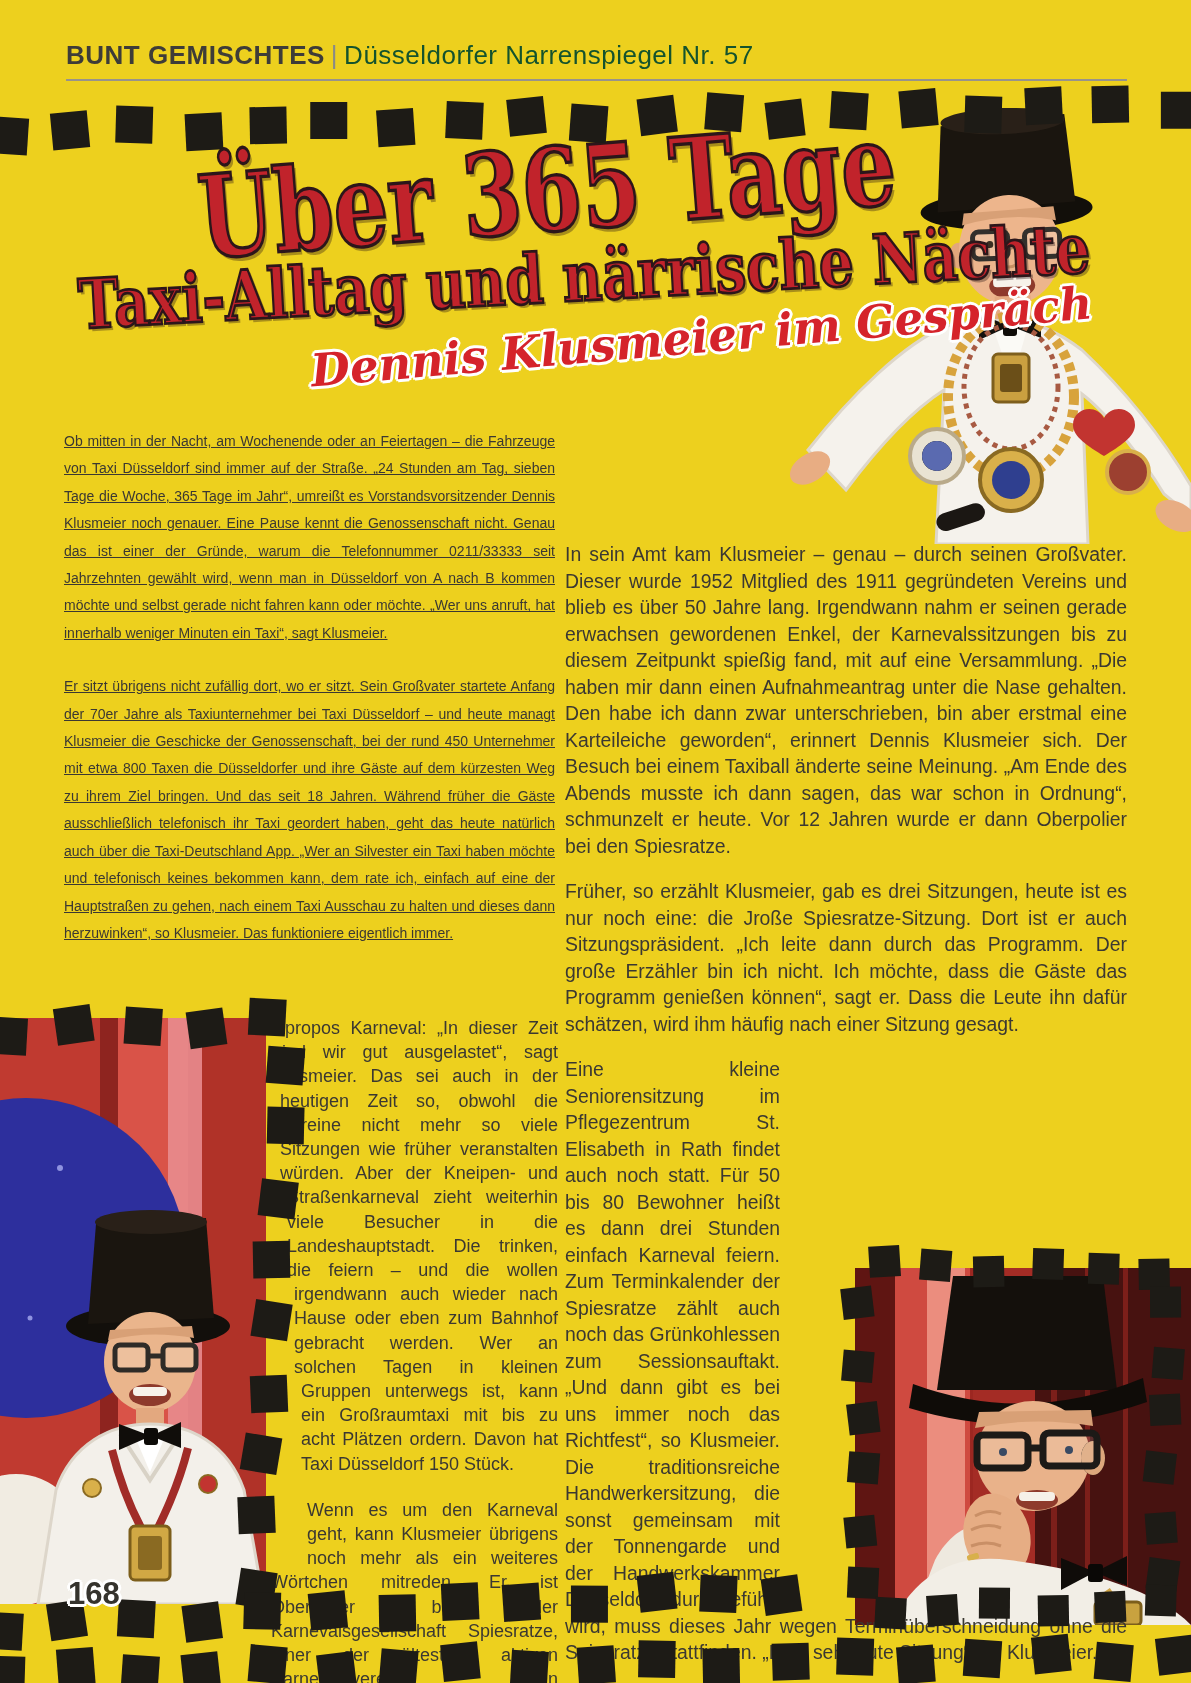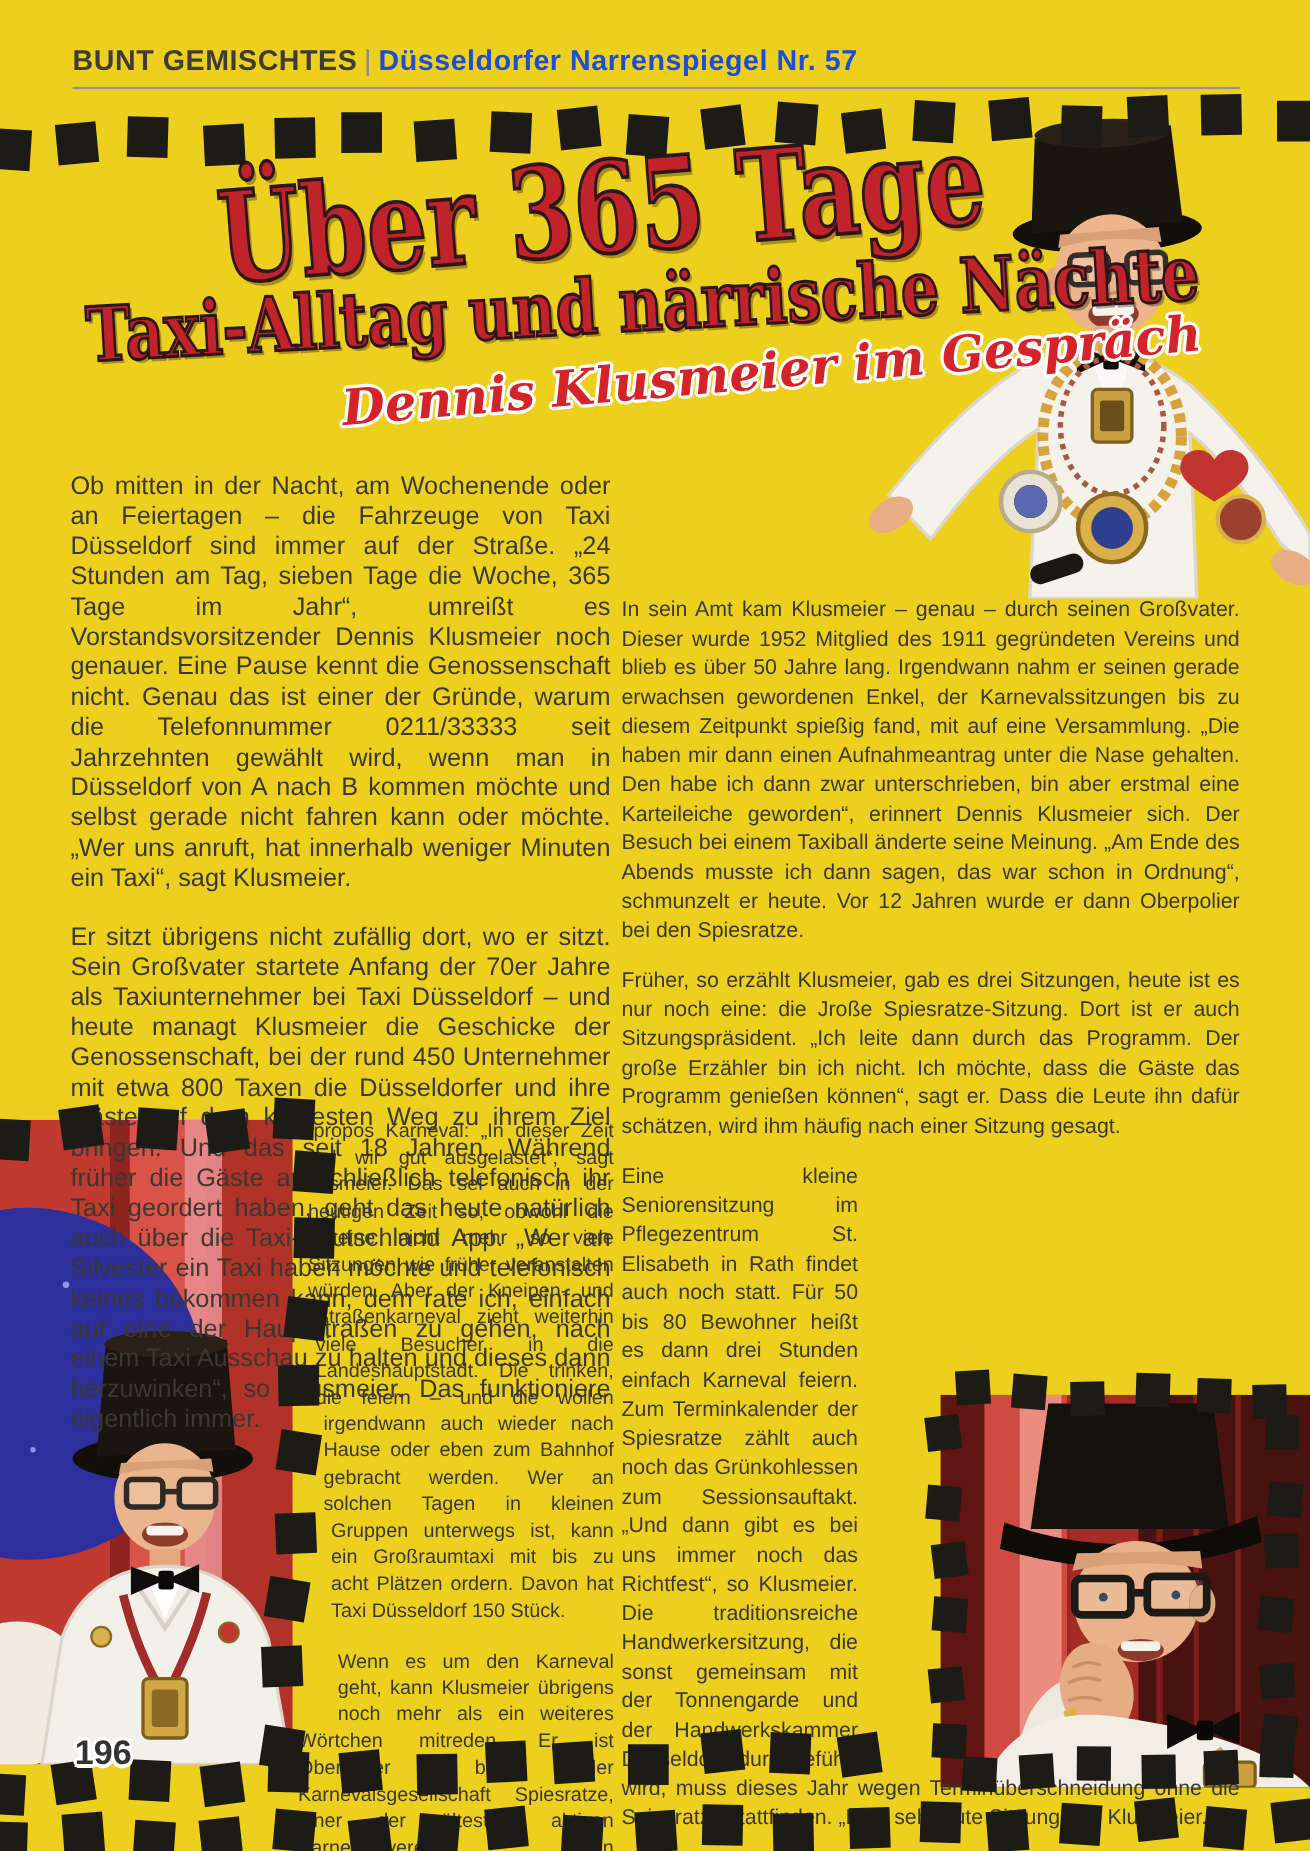--- a/index.html
+++ b/index.html
@@ -4,21 +4,21 @@
 <style>
   html,body{margin:0;padding:0;}
   body{width:1191px;height:1683px;overflow:hidden;background:#edd01e;position:relative;
        font-family:"Liberation Sans",sans-serif;}
   #page{position:absolute;inset:0;width:1191px;height:1683px;overflow:hidden;}
 
   
   .hdr{position:absolute;left:66px;top:40px;width:1061px;font-size:26px;letter-spacing:.5px;white-space:nowrap;}
   .hdr .sec{color:#3e3c38;font-weight:bold;}
   .hdr .sep{color:#8a8a86;font-weight:300;padding:0 6px;}
-  .hdr .iss{color:#1d4ed8;font-weight:700;}
+  .hdr .iss{color:#14532d;font-weight:400;}
   .hdr-rule{position:absolute;left:66px;top:79px;width:1061px;height:2px;background:#98938a;}
 
   
   .strip{position:absolute;display:flex;gap:28px;z-index:6;pointer-events:none;}
   .strip i{flex:none;width:37px;height:37px;background:#1d1b16;display:block;}
   .strip.v{flex-direction:column;}
   .strip.small{gap:24px;}
   .strip.small i{width:31px;height:31px;}
 
   
@@ -31,21 +31,21 @@
       transform:rotate(-3.2deg) scaleX(.88) scaleY(1.1);transform-origin:50% 50%;
       -webkit-text-stroke:2.5px #2c161a;text-shadow:3px 3px 0 rgba(40,20,20,.35);white-space:nowrap;}
   .t3{position:absolute;left:310px;top:322px;width:520px;text-align:center;z-index:3;
       font-family:"DejaVu Serif",serif;font-style:italic;font-weight:bold;font-size:45px;color:#d5232a;
       transform:rotate(-5deg);white-space:nowrap;
       text-shadow:-2px -2px 0 #fff,2px -2px 0 #fff,-2px 2px 0 #fff,2px 2px 0 #fff,0 -3px 0 #fff,0 3px 0 #fff,-3px 0 0 #fff,3px 0 0 #fff;}
 
   
   .col{position:absolute;z-index:4;color:#3b3832;text-align:justify;hyphens:auto;-webkit-hyphens:auto;}
   .col p{margin:0 0 20px 0;}
-  #col-left{left:64px;top:428px;width:491px;font-size:23px;line-height:27.4px;}
+  #col-left{left:64px;top:428px;width:491px;font-size:14px;line-height:27.4px;text-decoration:underline;}
   #col-left p{margin-bottom:26px;}
   #col-right{left:565px;top:541px;width:562px;font-size:19.4px;line-height:26.5px;}
   #col-right p{margin-bottom:19px;}
   #col-mid{left:271px;top:1016px;width:287px;font-size:18px;line-height:24.2px;}
   #col-mid p{margin-bottom:22px;}
   #col-mid .last-just{text-align-last:justify;}
   .ml-step{float:left;clear:left;}
   .wrap-spacer{float:right;width:334px;height:452px;margin-top:80px;margin-left:13px;}
 
   
@@ -315,15 +315,15 @@
       <i style="transform: translate(-2.32954px, 4.24496px) rotate(-0.355565deg);"></i>
       <i style="transform: translate(2.19525px, -0.012404px) rotate(-1.08773deg);"></i>
       <i style="transform: translate(1.72033px, -4.2318px) rotate(2.46785deg);"></i>
       <i style="transform: translate(-2.67266px, 4.50244px) rotate(-3.70463deg);"></i>
       <i style="transform: translate(-0.978646px, -0.54539px) rotate(4.72623deg);"></i>
       <i style="transform: translate(2.94425px, -3.92376px) rotate(-5.47331deg);"></i>
       <i style="transform: translate(0.161591px, 4.70859px) rotate(5.90249deg);"></i>
       <i style="transform: translate(-2.98909px, -1.07216px) rotate(-5.98882deg);"></i>
     </div>
 
-  <div class="pagenum">196</div>
+  <div class="pagenum">168</div>
 
 </div>
 
 </body></html>

